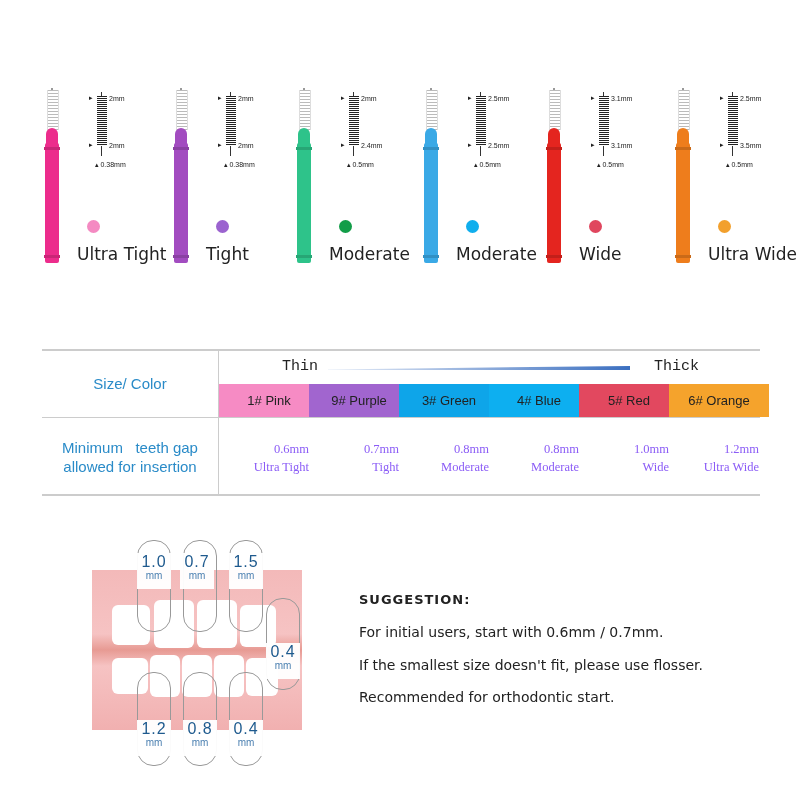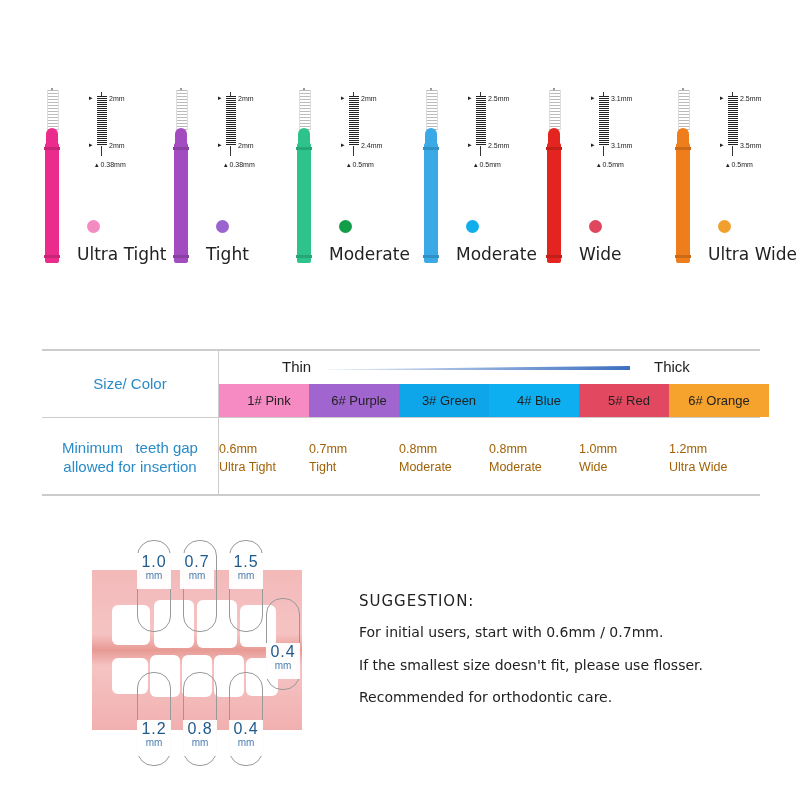--- a/index.html
+++ b/index.html
@@ -15,22 +15,22 @@
     background:repeating-linear-gradient(180deg,#222 0 1px,#fff 1px 2px);}
   .scale-wire{position:absolute;left:56px;top:4px;width:1px;height:64px;background:#333;}
   .mm{position:absolute;font-size:7px;color:#222;white-space:nowrap;}
   .dot{position:absolute;top:220px;width:13px;height:13px;border-radius:50%;}
   .lbl{position:absolute;top:244px;font-size:17px;color:#222;font-family:"DejaVu Sans",sans-serif;}
   .tbl{position:absolute;left:42px;top:349px;width:718px;height:147px;}
   .hline{position:absolute;left:0;width:718px;height:2px;background:#ccc;}
   .vline{position:absolute;left:176px;top:2px;width:1px;height:144px;background:#ccc;}
   .head-cell{position:absolute;font-size:15px;color:#2a8bc8;text-align:center;}
   .swatch{position:absolute;top:384px;height:33px;width:100px;font-size:13px;display:flex;align-items:center;justify-content:center;color:#222;}
-  .gap{position:absolute;top:440px;width:90px;font-size:12.5px;text-align:left;color:#a16207;line-height:18px;}
-  .thin{position:absolute;font-size:15px;color:#222;}
+  .gap{position:absolute;top:440px;width:90px;font-size:12.5px;text-align:right;color:#8b5cf6;line-height:18px;font-family:Liberation Serif, serif;}
+  .thin{position:absolute;font-size:15px;color:#222;font-family:Liberation Mono, monospace;}
   .teeth{position:absolute;left:92px;top:570px;width:210px;height:160px;background:linear-gradient(180deg,#f3b9b9,#f6c3c3 40%,#e79a93 50%,#f6c3c3 60%,#f1b0b0);}
   .tooth{position:absolute;background:#fff;border-radius:6px;}
   .pill{position:absolute;width:32px;height:96px;border:1.5px solid #999;border-radius:16px;background:transparent;}
   .pill-label{position:absolute;width:34px;height:36px;background:rgba(255,255,255,0.96);text-align:center;color:#1e5a8e;}
   .pill-label .n{font-size:16px;display:block;line-height:18px;letter-spacing:1px;}
   .pill-label .u{font-size:10px;display:block;color:#4a7fb0;line-height:10px;}
   .sugg{position:absolute;left:359px;font-family:"DejaVu Sans",sans-serif;color:#222;}
 </style>
 </head>
 <body>
@@ -159,21 +159,21 @@
 </div>
 <div class="thin" style="left:282px;top:358px">Thin</div>
 <div style="position:absolute;left:328px;top:366px;width:302px;height:4px;background:linear-gradient(90deg,#e8eef8,#3b6fc0);clip-path:polygon(0 85%,100% 0,100% 100%,0 100%);"></div>
 <div class="thin" style="left:654px;top:358px">Thick</div>
 <div id="swatches">
     <div class="swatch" style="left: 219px; background: rgb(246, 139, 196);">1# Pink</div>
     <div class="gap" style="left: 219px;">
       <div>0.6mm</div>
       <div>Ultra Tight</div>
     </div>
-    <div class="swatch" style="left: 309px; background: rgb(161, 101, 207);">6# Purple</div>
+    <div class="swatch" style="left: 309px; background: rgb(161, 101, 207);">9# Purple</div>
     <div class="gap" style="left: 309px;">
       <div>0.7mm</div>
       <div>Tight</div>
     </div>
     <div class="swatch" style="left: 399px; background: #0ea5e9;">3# Green</div>
     <div class="gap" style="left: 399px;">
       <div>0.8mm</div>
       <div>Moderate</div>
     </div>
     <div class="swatch" style="left: 489px; background: rgb(13, 175, 240);">4# Blue</div>
@@ -235,16 +235,16 @@
       <span class="n">0.8</span>
       <span class="u">mm</span>
     </div>
     <div class="pill" style="left: 229px; top: 672px; height: 92px;"></div>
     <div class="pill-label" style="left: 229px; top: 720px;">
       <span class="n">0.4</span>
       <span class="u">mm</span>
     </div>
   </div>
 
-<div class="sugg" style="top:592px;font-size:15px;font-weight:normal;letter-spacing:1px">SUGGESTION:</div>
+<div class="sugg" style="top:592px;font-size:13px;font-weight:bold;letter-spacing:1px">SUGGESTION:</div>
 <div class="sugg" style="top:624px;font-size:14px">For initial users, start with 0.6mm / 0.7mm.</div>
 <div class="sugg" style="top:657px;font-size:14px">If the smallest size doesn't fit, please use flosser.</div>
-<div class="sugg" style="top:689px;font-size:14px">Recommended for orthodontic care.</div>
+<div class="sugg" style="top:689px;font-size:14px">Recommended for orthodontic start.</div>
 
 </body></html>

